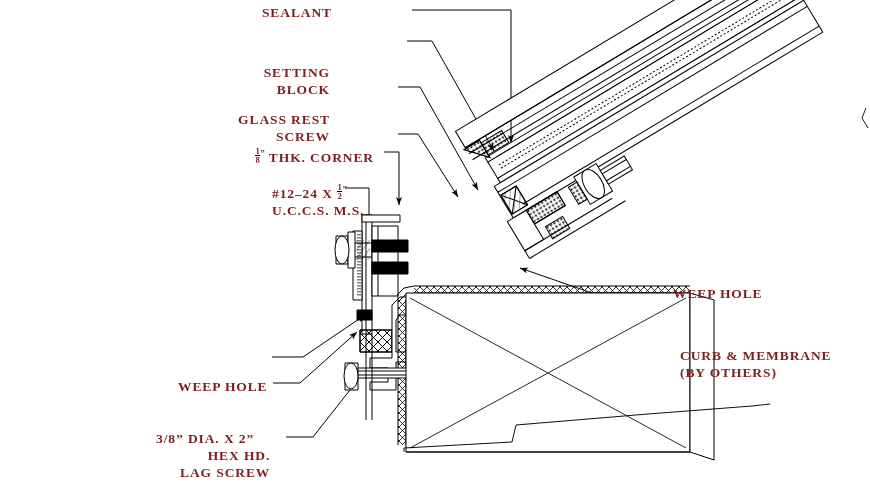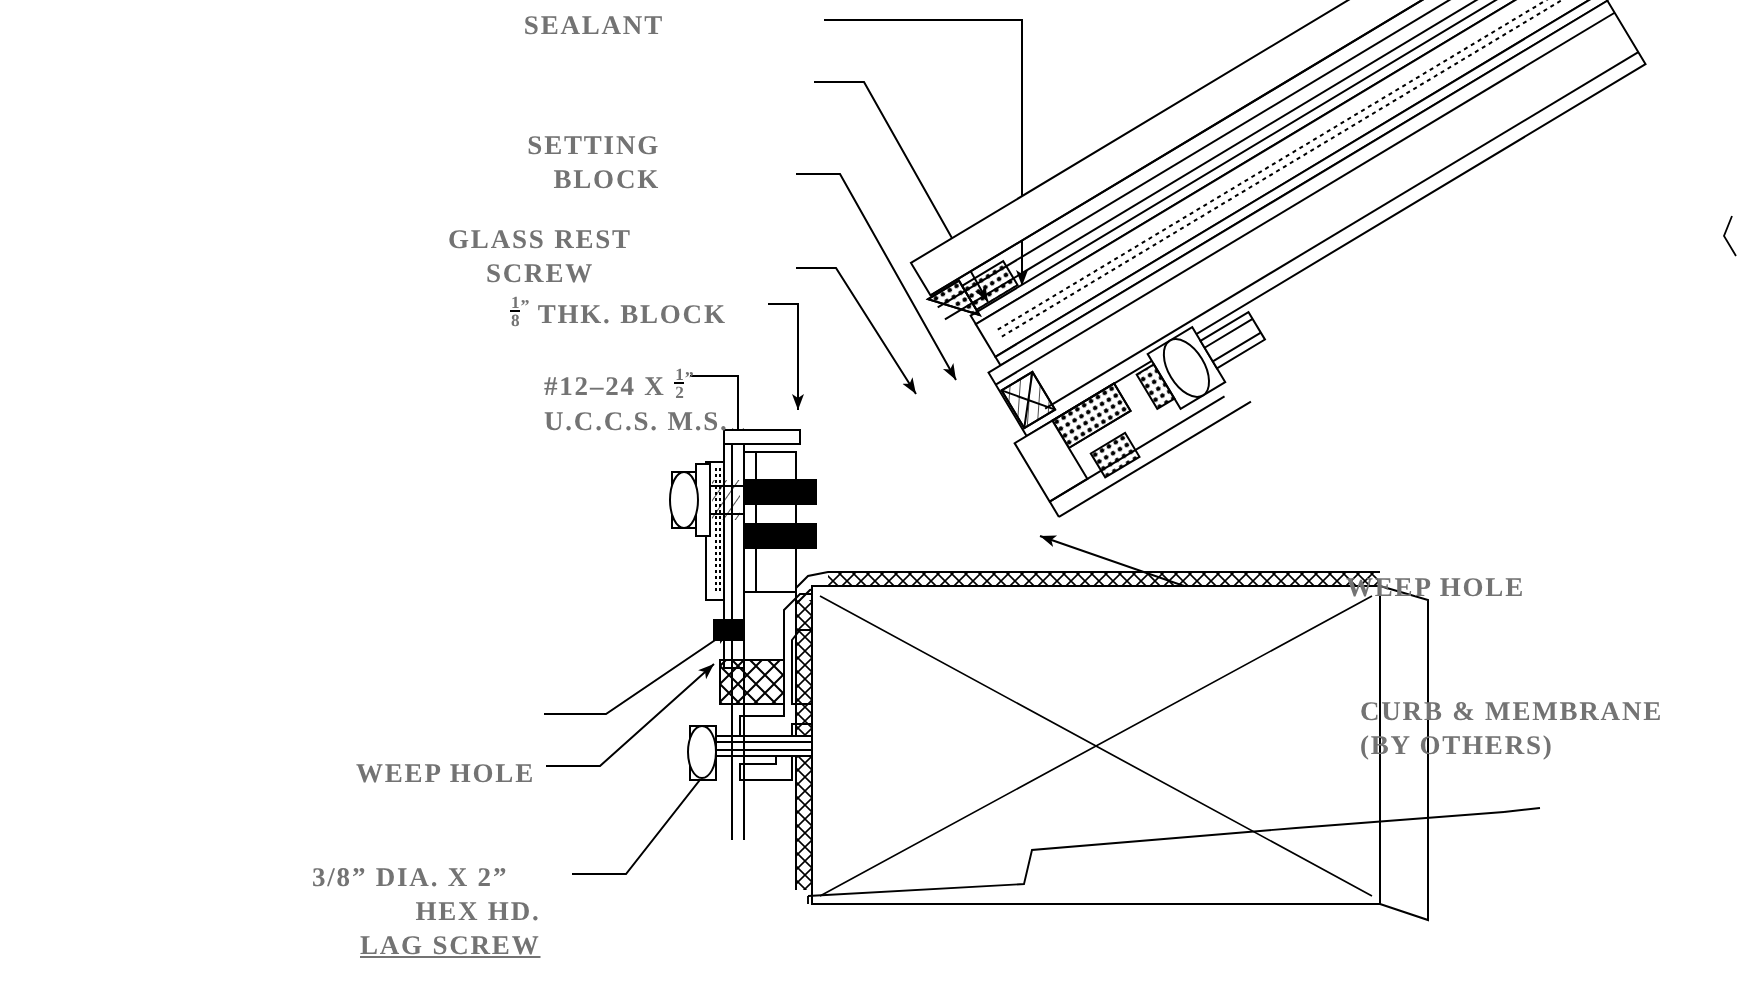--- a/index.html
+++ b/index.html
@@ -23,21 +23,21 @@
     left: 0;
     top: 0;
     width: 870px;
     height: 499px;
   }
   .lbl {
     position: absolute;
     font-family: "Liberation Serif", "DejaVu Serif", serif;
     font-size: 13.5px;
     letter-spacing: 0.9px;
-    color: #737373;
+    color: #7f1d1d;
     white-space: nowrap;
     line-height: 17px;
     font-weight: 600;
   }
   .lbl.r { text-align: right; }
   .lbl.l { text-align: left; }
   .lbl .ln { display: block; }
   
   .frac {
     display: inline-block;
@@ -230,43 +230,43 @@
   <div class="lbl r" style="left:222px; top:4px; width:110px;">
     <span class="ln">SEALANT</span>
   </div>
 
 
   <div class="lbl r" style="left:220px; top:64px; width:110px;">
     <span class="ln">SETTING</span>
     <span class="ln">BLOCK</span>
   </div>
 
-  <div class="lbl r" style="left:210px; top:111px; width:120px;text-align:center;">
+  <div class="lbl r" style="left:210px; top:111px; width:120px;">
     <span class="ln">GLASS REST</span>
     <span class="ln">SCREW</span>
   </div>
 
   <div class="lbl l" style="left:255px; top:145px;">
-    <span class="frac"><span class="num">1</span><span class="den">8</span></span><span class="inchmark">”</span><span> THK. BLOCK</span>
+    <span class="frac"><span class="num">1</span><span class="den">8</span></span><span class="inchmark">”</span><span> THK. CORNER</span>
   </div>
 
   <div class="lbl l" style="left:246px; top:181px;margin-left:26px;">
     <span class="ln"><span>#12–24  X  </span><span class="frac"><span class="num">1</span><span class="den">2</span></span><span class="inchmark">”</span></span>
     <span class="ln">U.C.C.S.  M.S.</span>
   </div>
 
 
   <div class="lbl l" style="left:178px; top:378px;">
     <span class="ln">WEEP HOLE</span>
   </div>
 
   <div class="lbl l" style="left:156px; top:430px;">
     <span class="ln">3/8” DIA. X 2”</span>
     <span class="ln" style="padding-left:46px;text-align:right;">HEX HD.</span>
-    <span class="ln" style="padding-left:24px;text-decoration:underline;">LAG SCREW</span>
+    <span class="ln" style="padding-left:24px;">LAG SCREW</span>
   </div>
 
   <div class="lbl l" style="left:673px; top:285px;">
     <span class="ln">WEEP HOLE</span>
   </div>
 
   <div class="lbl l" style="left:680px; top:347px;">
     <span class="ln">CURB &amp; MEMBRANE</span>
     <span class="ln">(BY OTHERS)</span>
   </div>

